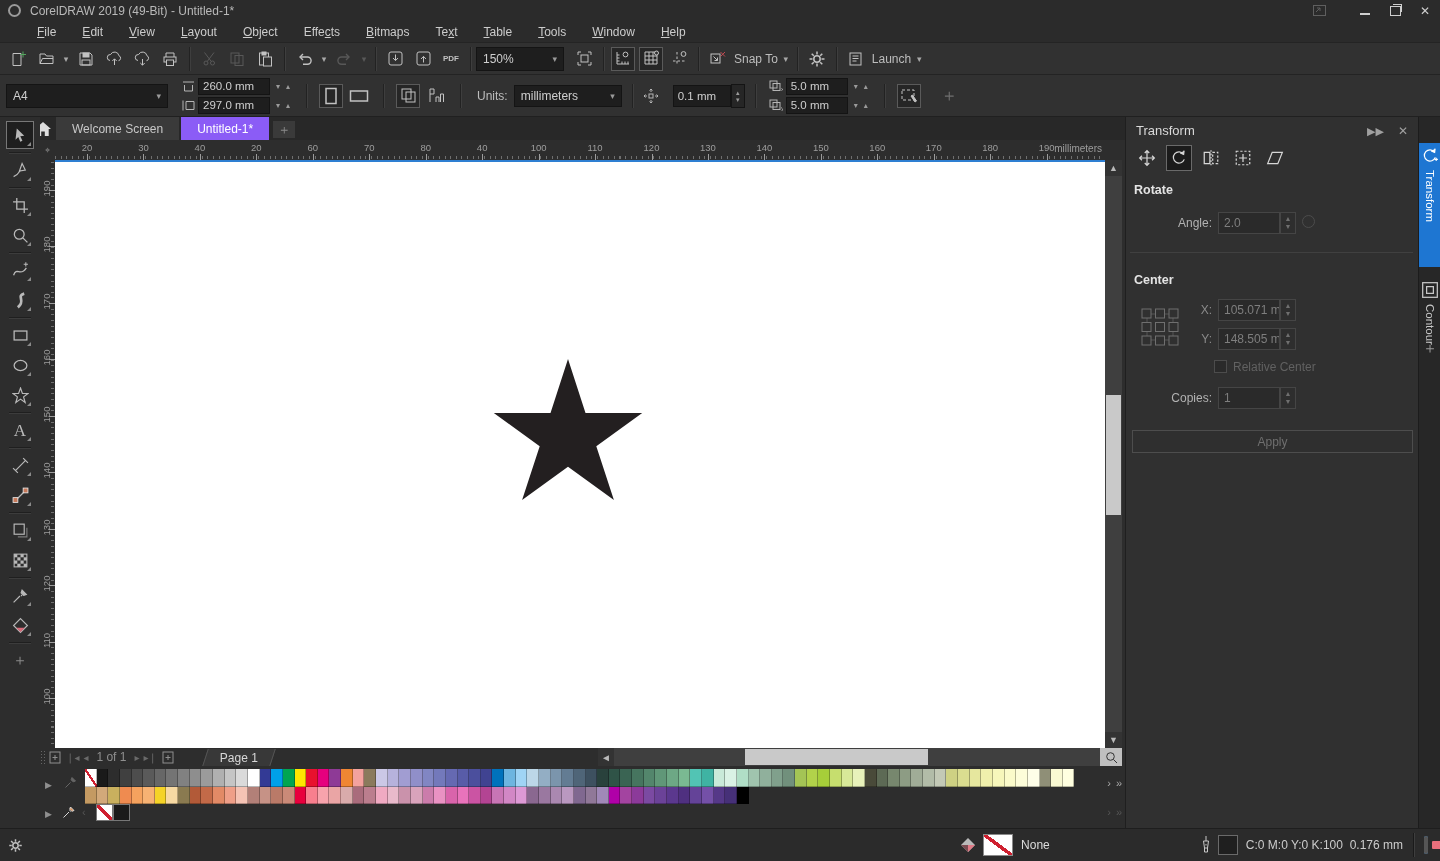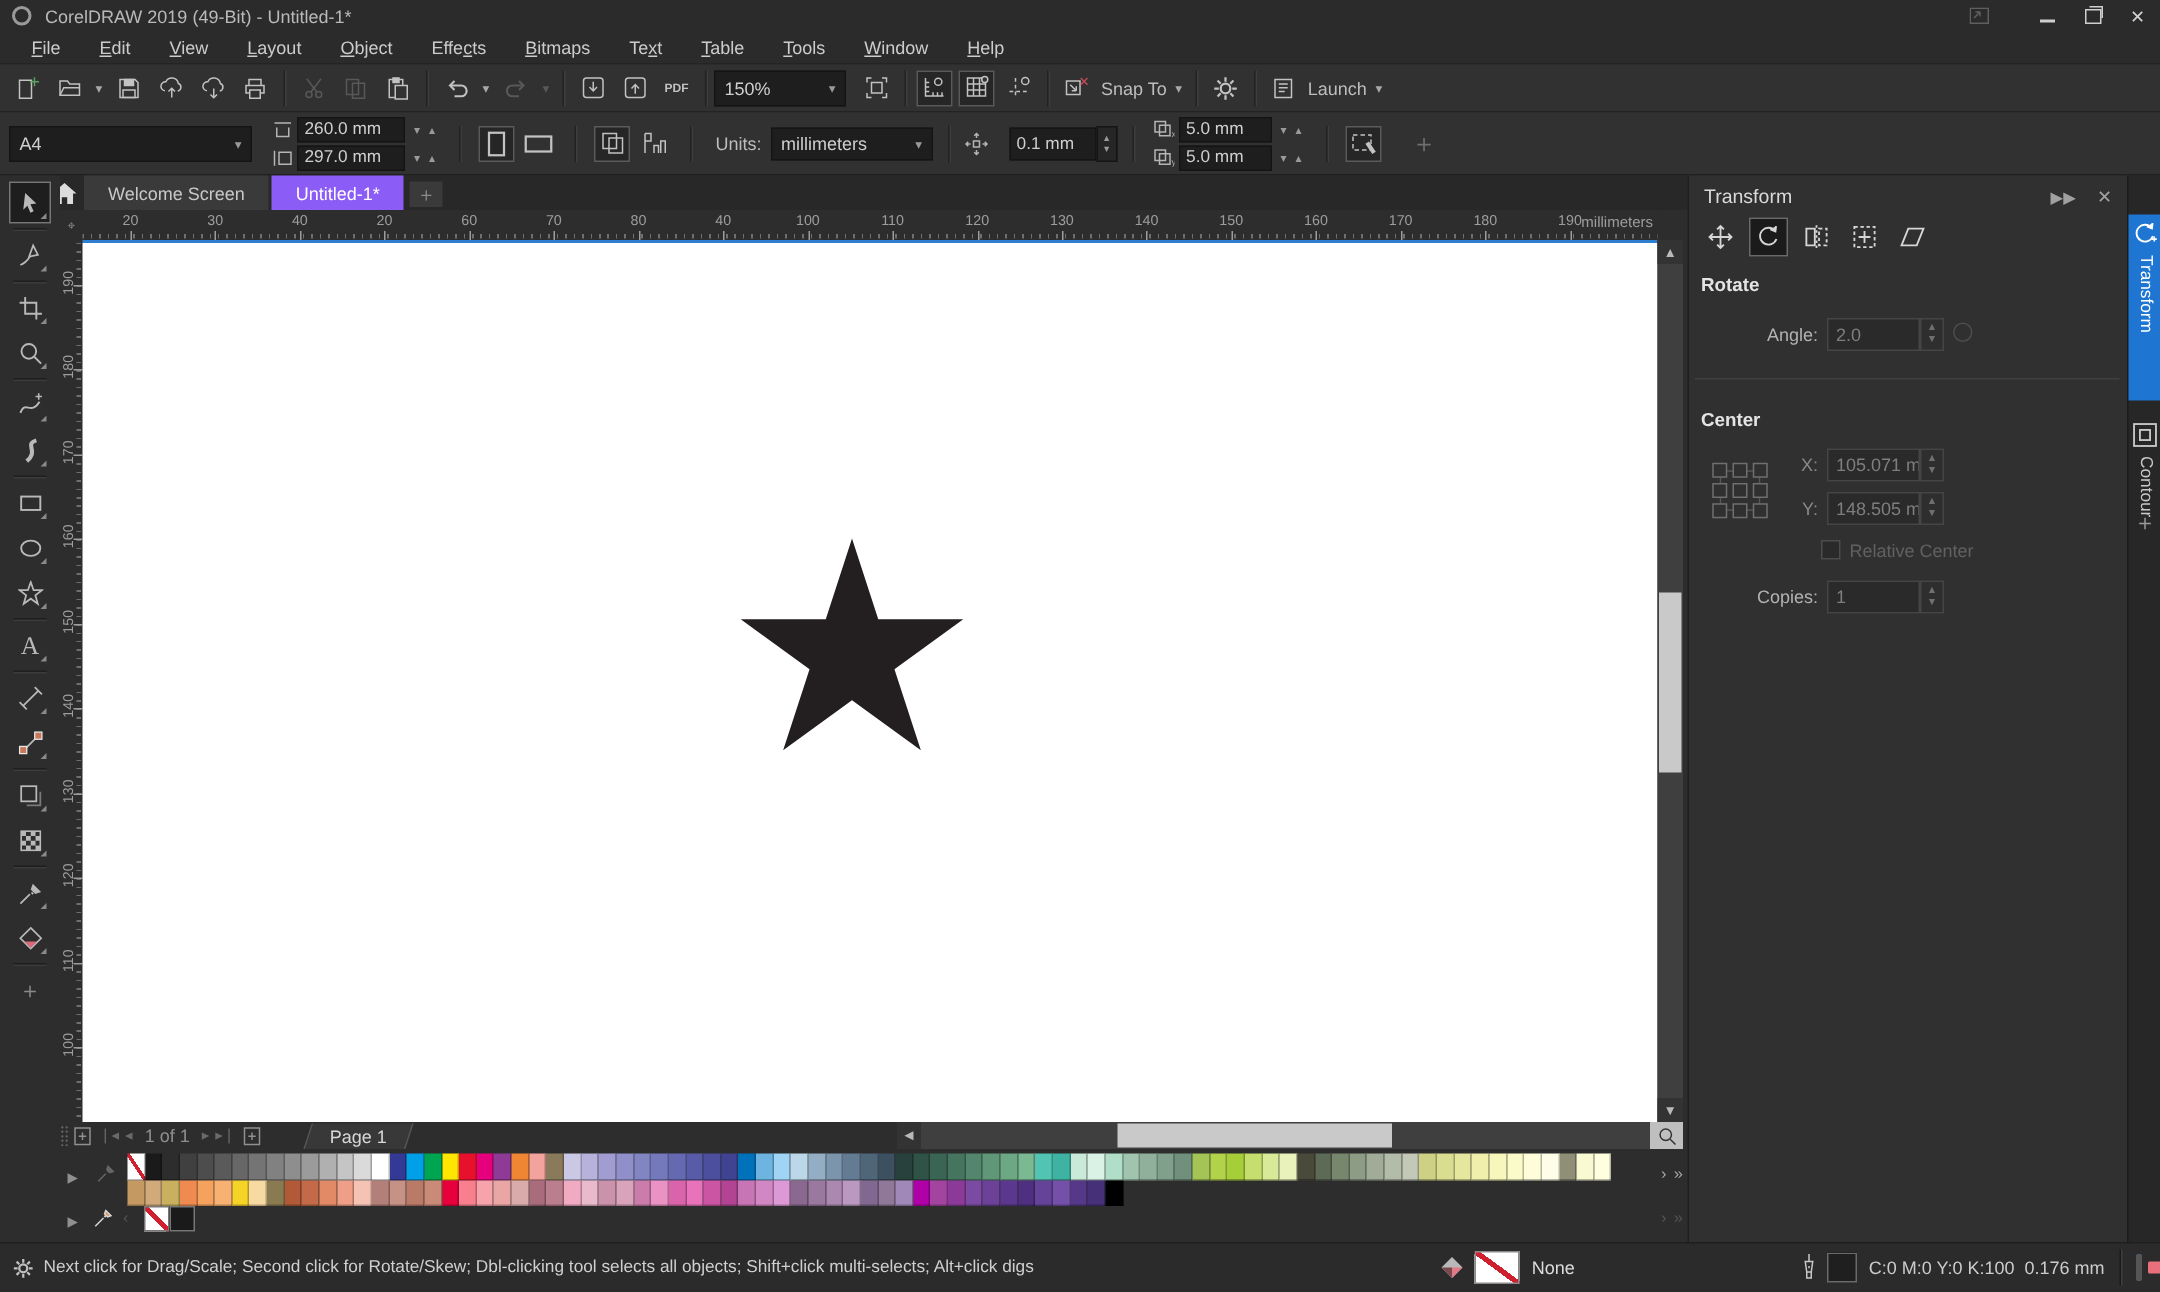--- a/index.html
+++ b/index.html
@@ -9,21 +9,21 @@
   #titlebar{position:absolute;left:0;top:0;width:1440px;height:21px;background:#2b2b2b;display:flex;align-items:center;}
   #applogo{width:13px;height:13px;border-radius:50%;border:2px solid #9a9a9a;background:#2b2b2b;margin:0 9px 0 8px;box-sizing:border-box}
   #title-text{color:#b9b9b9;font-size:12px}
   #winbtns{margin-left:auto;display:flex;align-items:center;height:100%}
   .winbtn{width:30px;height:21px;display:flex;align-items:center;justify-content:center;color:#cfcfcf;font-size:12px}
   .winbtn.dim{color:#5f5f5f;margin-right:16px}
   .minbar{width:10px;border-bottom:2px solid #cfcfcf;height:6px}
   .restore{width:9px;height:8px;border:1px solid #cfcfcf;position:relative}
   .restore:before{content:"";position:absolute;left:2px;top:-3px;width:8px;height:7px;border:1px solid #cfcfcf;border-left:none;border-bottom:none}
   
-  #menubar{position:absolute;left:0;top:21px;width:1440px;height:22px;background:#2b2b2b;display:flex;align-items:center;padding-left:8px;box-sizing:border-box;border-bottom:1px solid #242424}
+  #menubar{position:absolute;left:0;top:21px;width:1440px;height:22px;background:#2b2b2b;display:flex;align-items:center;padding-left:24px;box-sizing:border-box;border-bottom:1px solid #242424}
   .menu-item{padding:2px 13px;color:#cccccc}
   .menu-item .mn{text-decoration:underline}
   
   #toolbar{position:absolute;left:0;top:43px;width:1440px;height:32px;background:#313131;display:flex;align-items:center;padding-left:4px;box-sizing:border-box;border-bottom:1px solid #232323}
   #propbar{position:absolute;left:0;top:75px;width:1440px;height:42px;background:#313131;display:flex;align-items:center;padding-left:6px;box-sizing:border-box;border-bottom:1px solid #202020}
   .tbtn{min-width:24px;height:24px;display:flex;align-items:center;justify-content:center;color:#c2c2c2;margin:11px 2px;border:1px solid transparent;box-sizing:border-box}
   .tbtn.disabled{color:#585858}
   .tbtn.pressed{background:#262626;border:1px solid #5a5a5a}
   .caret{color:#a8a8a8;font-size:9px;margin:0 1px;width:10px;text-align:center}
   .caret.disabled{color:#585858}
@@ -845,21 +845,20 @@
   <span class="pal-chev dim" style="right:3px;top:40px">»</span>
 </div>
 
 <div id="statusbar">
   <span style="margin-left:8px;color:#c0c0c0">
       <svg width="15" height="15" viewBox="0 0 18 18" stroke="currentColor" fill="none" stroke-width="1.8">
         <circle cx="9" cy="9" r="3.2"></circle>
         <path d="M9 1.5 v3 M9 13.5 v3 M1.5 9 h3 M13.5 9 h3 M3.7 3.7 l2.1 2.1 M12.2 12.2 l2.1 2.1 M14.3 3.7 l-2.1 2.1 M5.8 12.2 l-2.1 2.1"></path>
       </svg>
     </span>
-  <span id="status-hint">Next click for Drag/Scale; Second click for Rotate/Skew; Dbl-clicking tool selects all objects; Shift+click multi-selects; Alt+click digs</span>
   <span style="margin-left:auto">
       <svg width="17" height="16" viewBox="0 0 17 16">
         <path d="M8 1 L15 8 8 15 1 8 Z" fill="#b9b9b9"></path>
         <path d="M8 8 L15 8 8 15 Z" fill="#e07a86"></path>
         <path d="M8 8 L1 8 8 15 Z" fill="#7a4a50"></path>
       </svg>
     </span>
   <span class="st-swatch none"></span>
   <span style="color:#dcdcdc">None</span>
   <span style="margin-left:150px">
@@ -956,20 +955,23 @@
   <span id="relcheck"></span>
   <span id="rellabel">Relative Center</span>
   <span class="dlabel" style="left:16px;top:274px">Copies:</span>
   <span class="dfld" style="left:92px;top:270px">
       <span>1</span>
     </span>
   <span class="dspin" style="left:154px;top:270px">
       <span>▲</span>
       <span>▼</span>
     </span>
+  <span id="apply-btn">
+      <span>Apply</span>
+    </span>
 </div>
 
 <div id="sidetabs">
   <span id="sidetab-plus">＋</span>
 <span class="vtab active" style="top: 26px; height: 124px;">
       <span>
         <svg width="18" height="18" viewBox="0 0 16 16" stroke="currentColor" fill="none" stroke-width="1.1">
           <path d="M12.7 9.2 A5 5 0 1 1 12 4.5"></path>
           <path d="M12.5 1.5 l-.4 3.2 -3-1.2" fill="currentColor"></path>
           <path d="M12 11 h3 M13.5 9.5 v3" stroke-width="1"></path>

